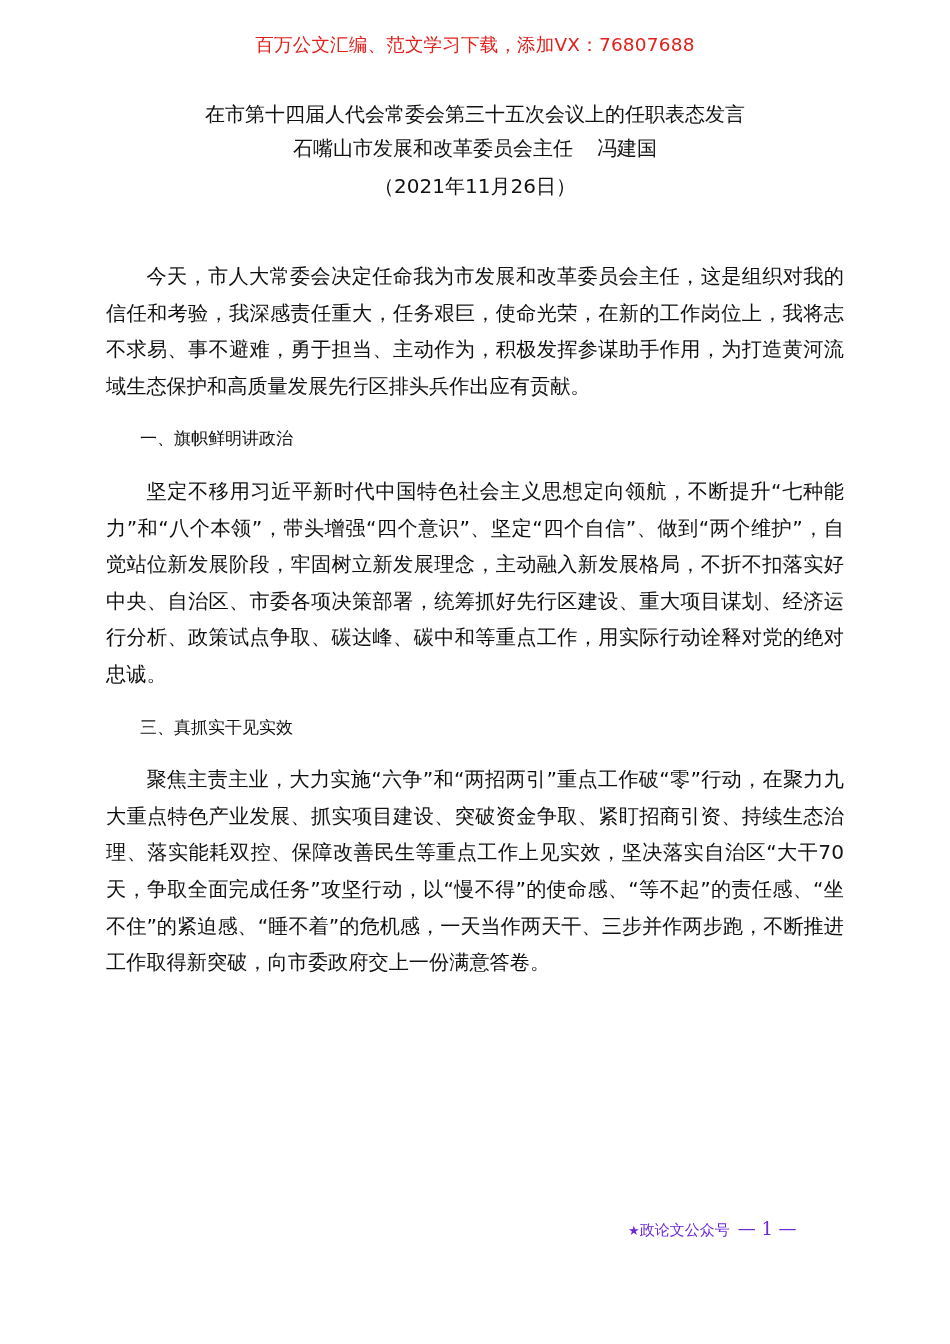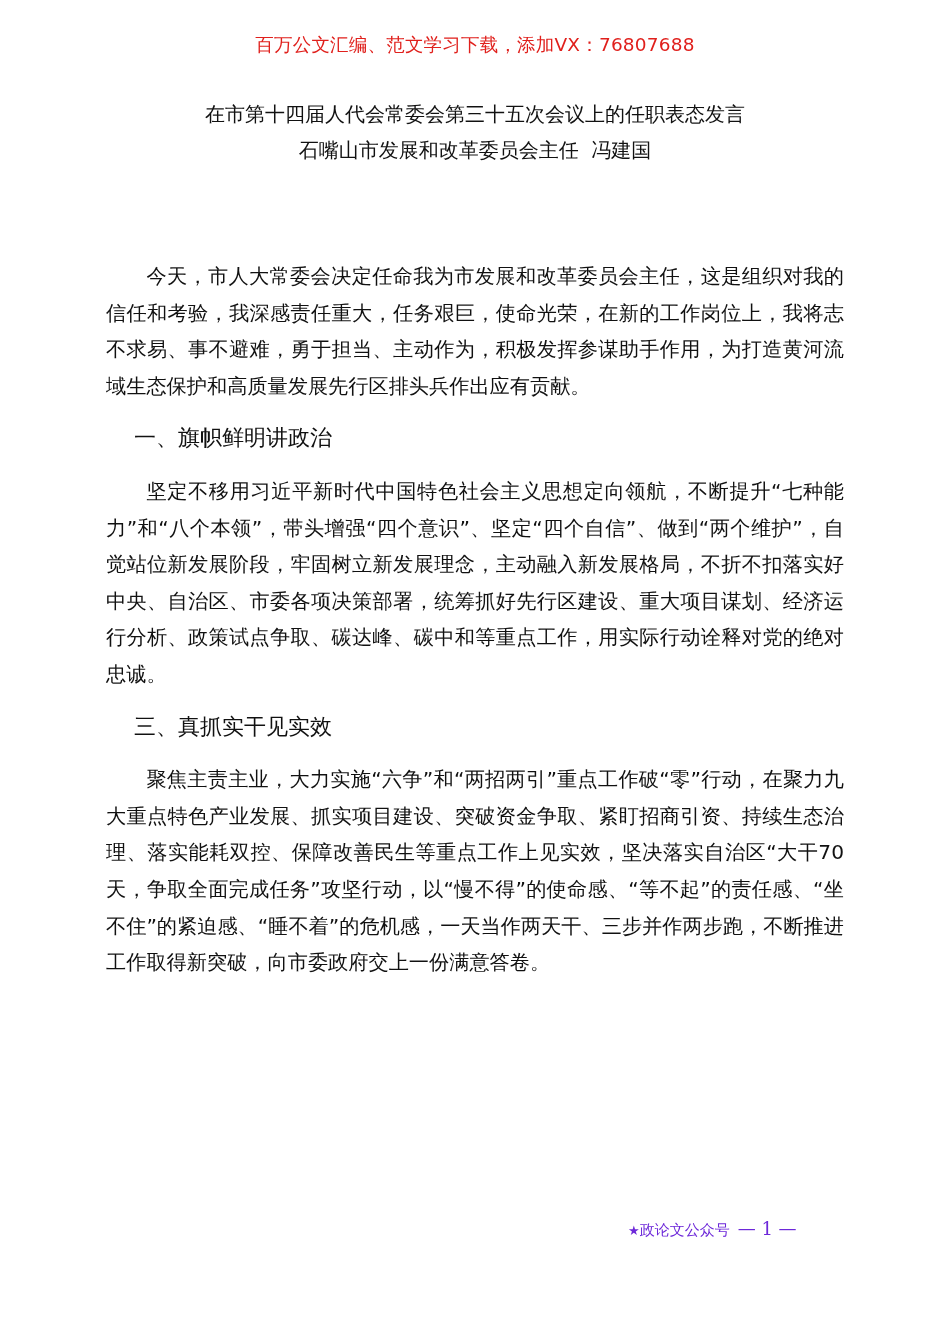--- a/index.html
+++ b/index.html
@@ -48,23 +48,23 @@
       line-height: 36.6px;
       color: #111111;
       text-align: justify;
     }
     .body-text p {
       margin: 16px;
       text-indent: 2em;
       text-align: justify;
     }
     .body-text h2 {
-      margin: 0;
+      margin: 16px;
       font-weight: normal;
-      font-size: 22px;
+      font-size: 17px;
       line-height: 36.6px;
       text-indent: 2em;
     }
     .footer {
       position: absolute;
       top: 1214px;
       left: 628px;
       font-size: 15px;
       line-height: 30px;
       color: #6d28d9;
@@ -79,21 +79,22 @@
       margin-left: 8px;
     }
   </style>
 </head>
 <body>
 
 <div class="watermark">百万公文汇编、范文学习下载，添加VX：76807688</div>
 
 <div class="title-block">
   <div>在市第十四届人代会常委会第三十五次会议上的任职表态发言</div>
-  <div style="white-space: pre;">石嘴山市发展和改革委员会主任  冯建国</div>
+  <div style="white-space: pre; font-family: Liberation Mono, monospace;">石嘴山市发展和改革委员会主任  冯建国</div>
+  <div>（2021年11月26日）</div>
 </div>
 
 <div class="body-text">
   <p>今天，市人大常委会决定任命我为市发展和改革委员会主任，这是组织对我的信任和考验，我深感责任重大，任务艰巨，使命光荣，在新的工作岗位上，我将志不求易、事不避难，勇于担当、主动作为，积极发挥参谋助手作用，为打造黄河流域生态保护和高质量发展先行区排头兵作出应有贡献。</p>
 
   <h2>一、旗帜鲜明讲政治</h2>
   <p>坚定不移用习近平新时代中国特色社会主义思想定向领航，不断提升“七种能力”和“八个本领”，带头增强“四个意识”、坚定“四个自信”、做到“两个维护”，自觉站位新发展阶段，牢固树立新发展理念，主动融入新发展格局，不折不扣落实好中央、自治区、市委各项决策部署，统筹抓好先行区建设、重大项目谋划、经济运行分析、政策试点争取、碳达峰、碳中和等重点工作，用实际行动诠释对党的绝对忠诚。</p>
 
 
   <h2>三、真抓实干见实效</h2>

